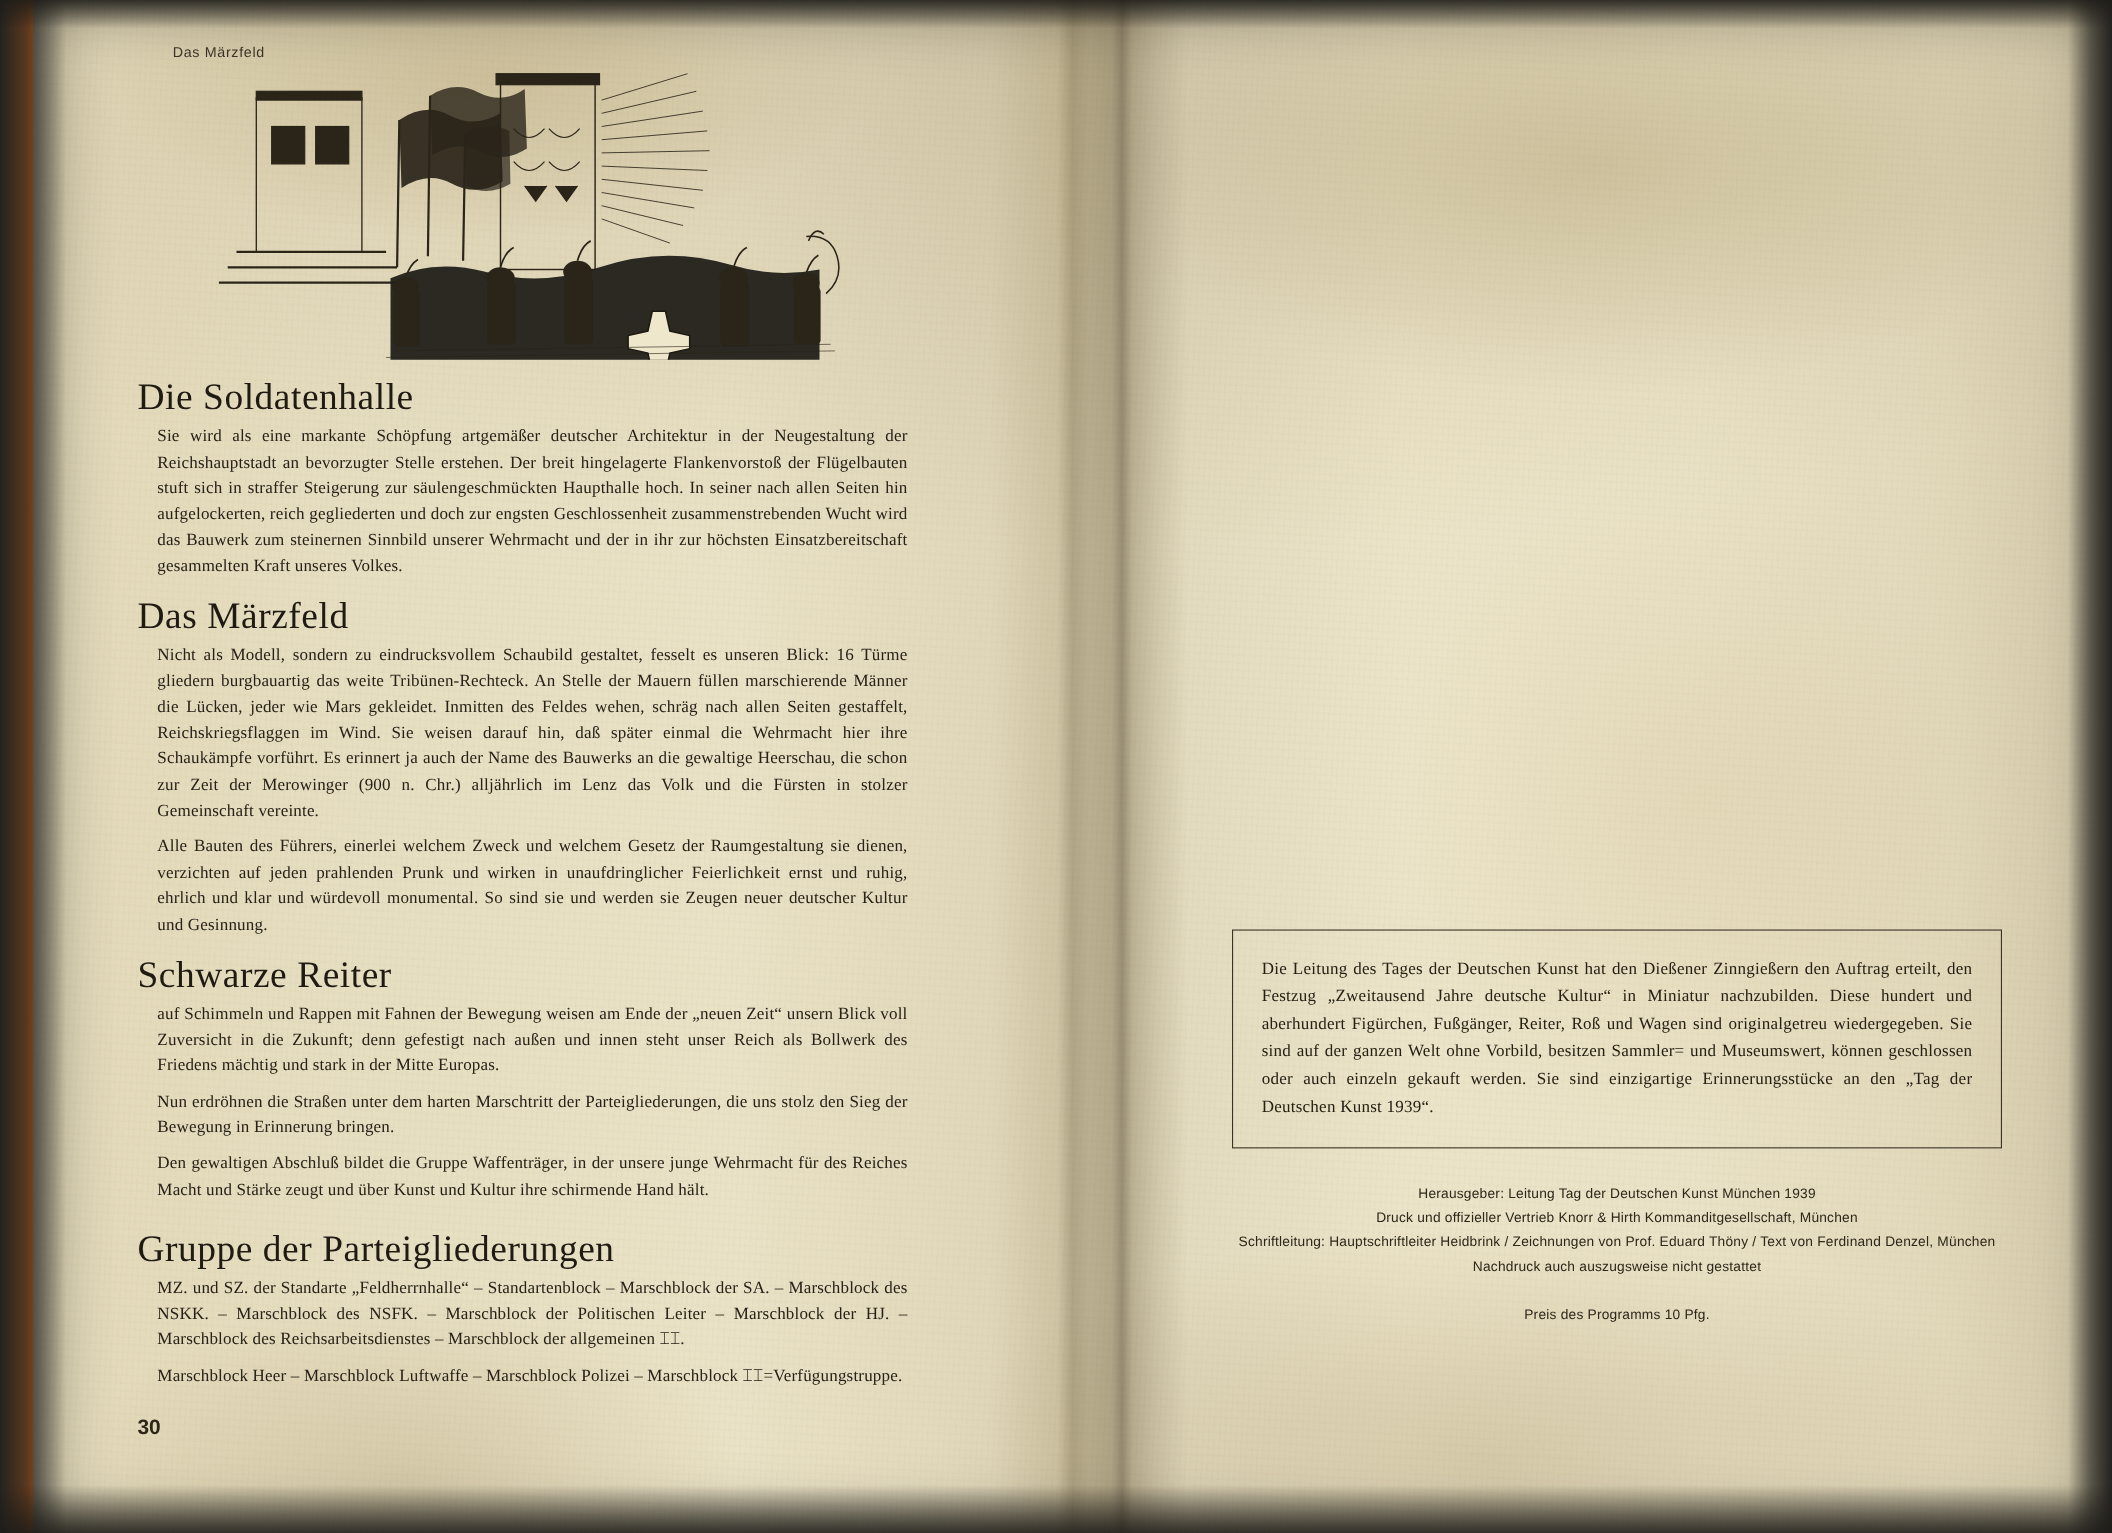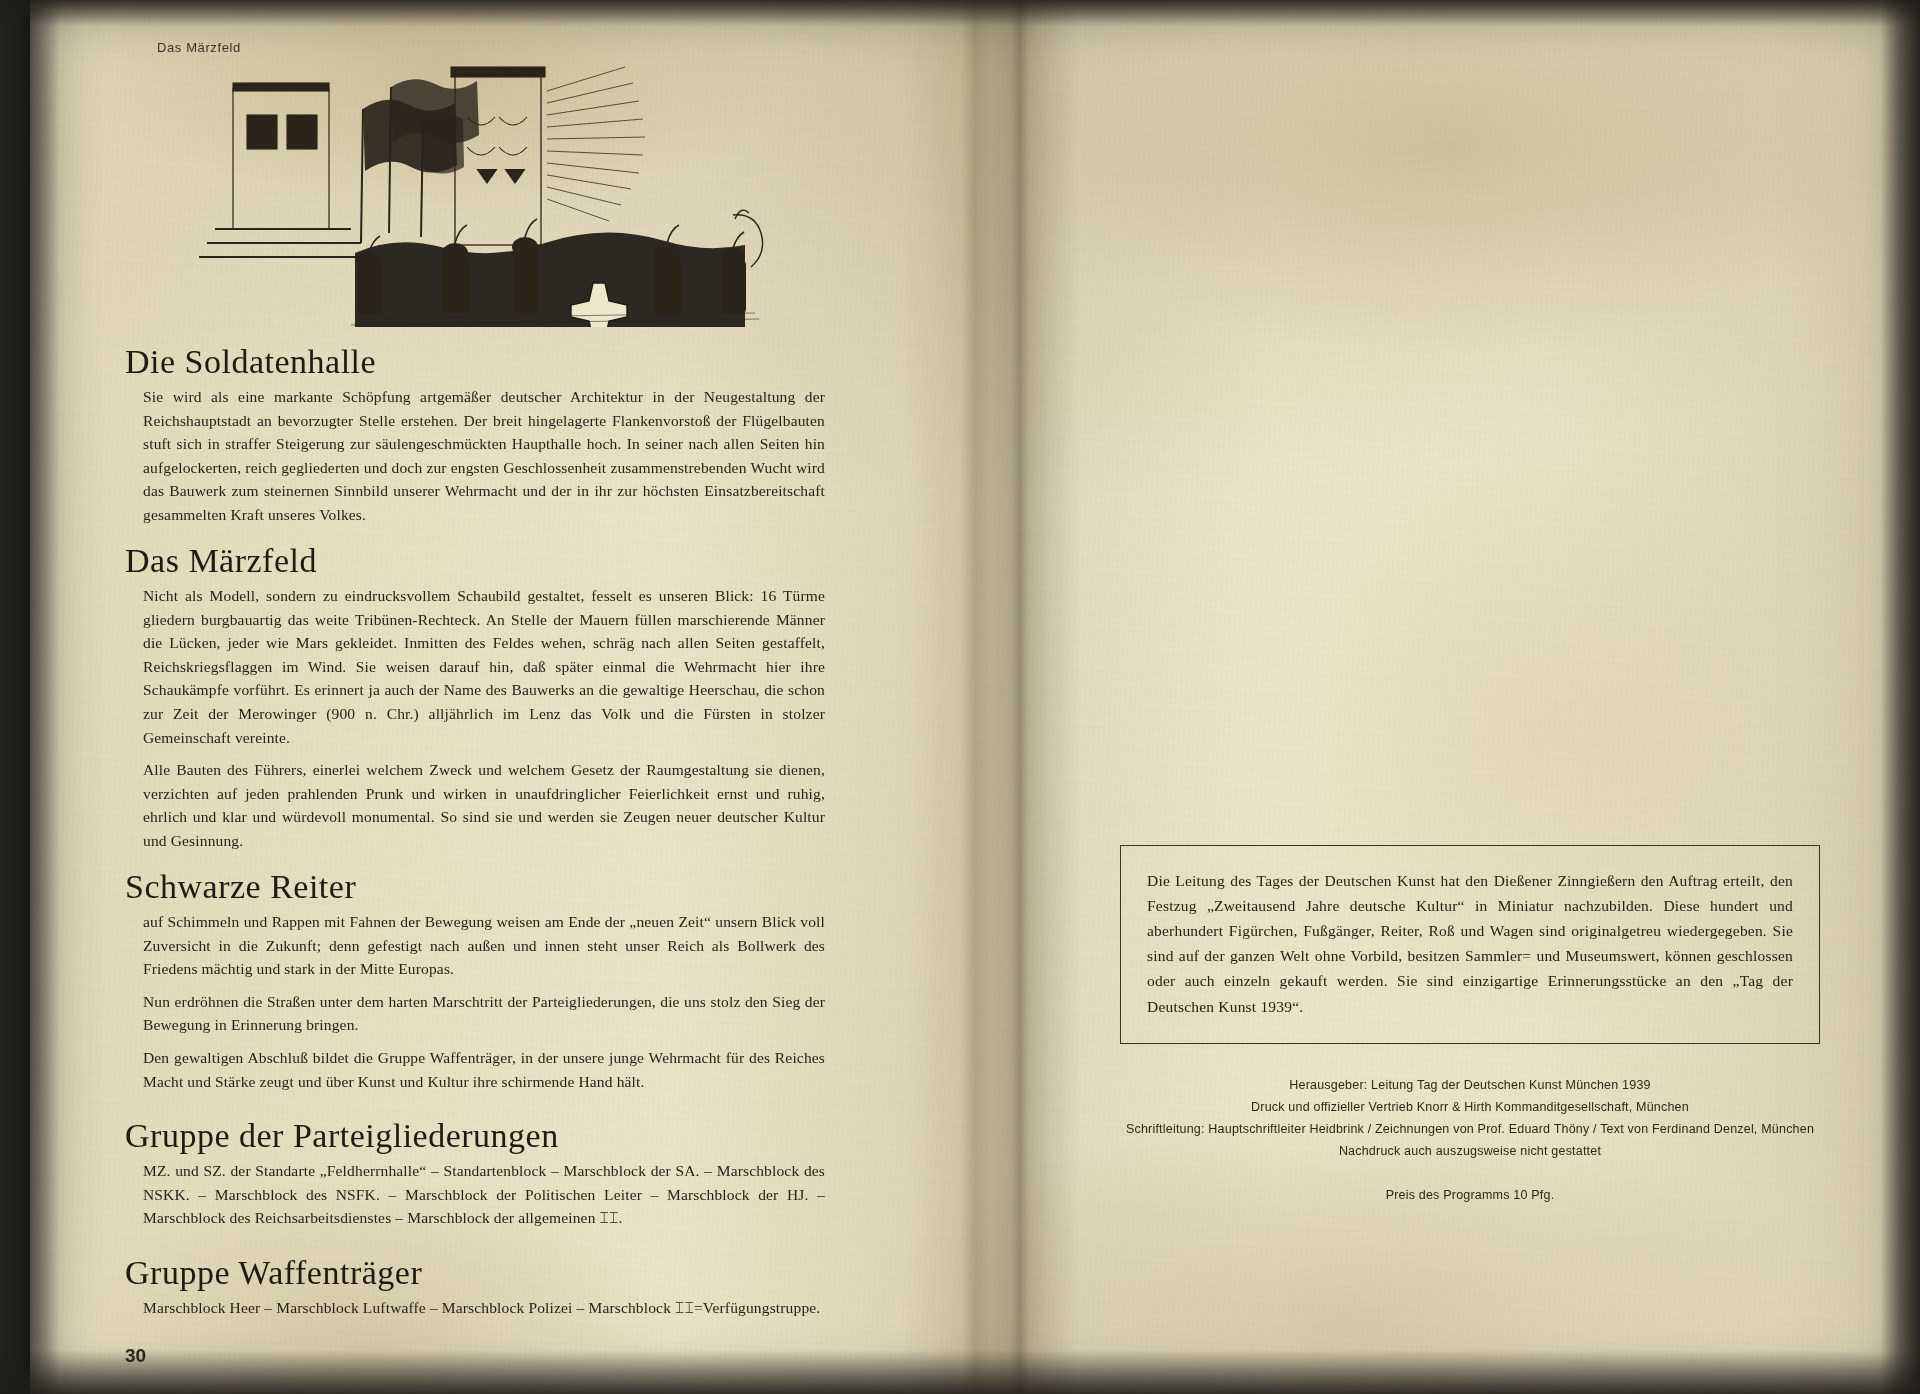--- a/index.html
+++ b/index.html
@@ -11,21 +11,21 @@
     width: 1920px;
     height: 1394px;
     overflow: hidden;
     font-family: "Liberation Serif", serif;
   }
 
   #page {
     position: relative;
     width: 1920px;
     height: 1394px;
-    background: #000000;
+    background: #f97316;
     overflow: hidden;
   }
 
   
   .spread {
     position: absolute;
     left: 30px;
     top: 0px;
     width: 1890px;
     height: 1394px;
@@ -340,21 +340,20 @@
         <h2 class="heading">Schwarze Reiter</h2>
         <p class="para">auf Schimmeln und Rappen mit Fahnen der Bewegung weisen am Ende der „neuen Zeit“ unsern Blick voll Zuversicht in die Zukunft; denn gefestigt nach außen und innen steht unser Reich als Bollwerk des Friedens mächtig und stark in der Mitte Europas.</p>
 
 
         <p class="para">Nun erdröhnen die Straßen unter dem harten Marschtritt der Parteigliederungen, die uns stolz den Sieg der Bewegung in Erinnerung bringen.</p>
         <p class="para">Den gewaltigen Abschluß bildet die Gruppe Waffenträger, in der unsere junge Wehrmacht für des Reiches Macht und Stärke zeugt und über Kunst und Kultur ihre schirmende Hand hält.</p>
 
         <h2 class="heading tight">Gruppe der Parteigliederungen</h2>
         <p class="para">MZ. und SZ. der Standarte „Feldherrnhalle“ – Standartenblock – Marschblock der SA. – Marschblock des NSKK. – Marschblock des NSFK. – Marschblock der Politischen Leiter – Marschblock der HJ. – Marschblock des Reichsarbeitsdienstes – Marschblock der allgemeinen ⌶⌶.</p>
 
-        <h2 class="heading tight">Gruppe Waffenträger</h2>
         <p class="para">Marschblock Heer – Marschblock Luftwaffe – Marschblock Polizei – Marschblock ⌶⌶=Verfügungstruppe.</p>
 
         <div class="folio">30</div>
       </div>
     </div>
 
     <div class="page-right">
 
       <div class="notice-box">
         <p>Die Leitung des Tages der Deutschen Kunst hat den Dießener Zinngießern den Auftrag erteilt, den Festzug „Zweitausend Jahre deutsche Kultur“ in Miniatur nachzubilden. Diese hundert und aberhundert Figürchen, Fußgänger, Reiter, Roß und Wagen sind originalgetreu wiedergegeben. Sie sind auf der ganzen Welt ohne Vorbild, besitzen Sammler= und Museumswert, können geschlossen oder auch einzeln gekauft werden. Sie sind einzigartige Erinnerungsstücke an den „Tag der Deutschen Kunst 1939“.</p>

